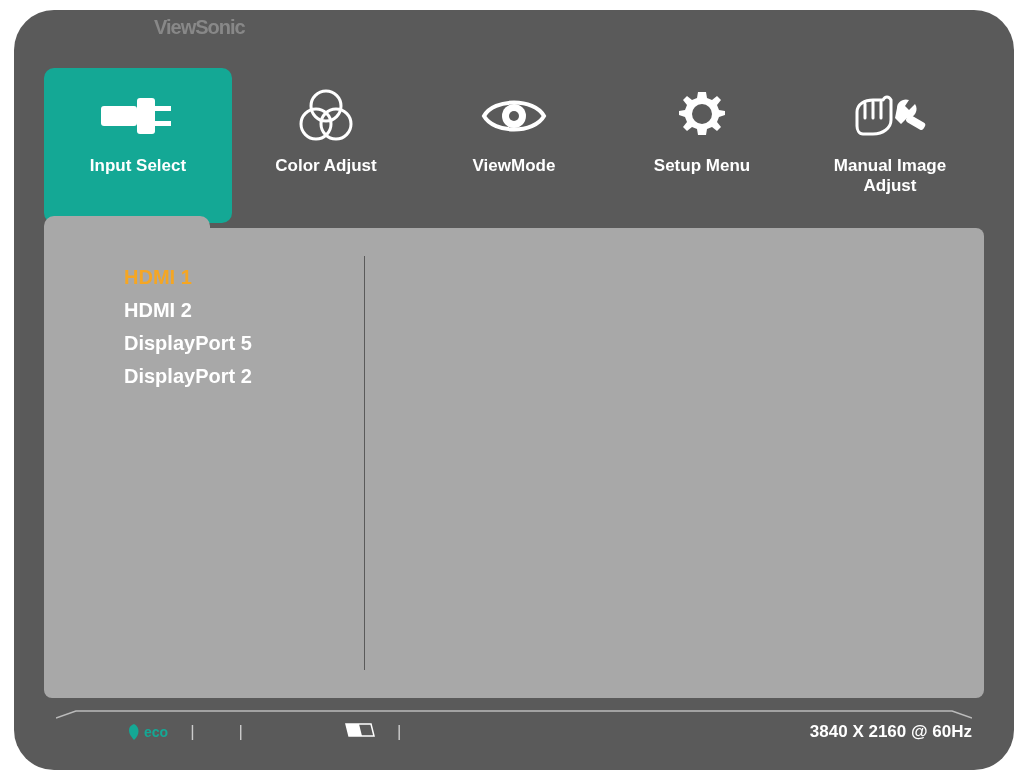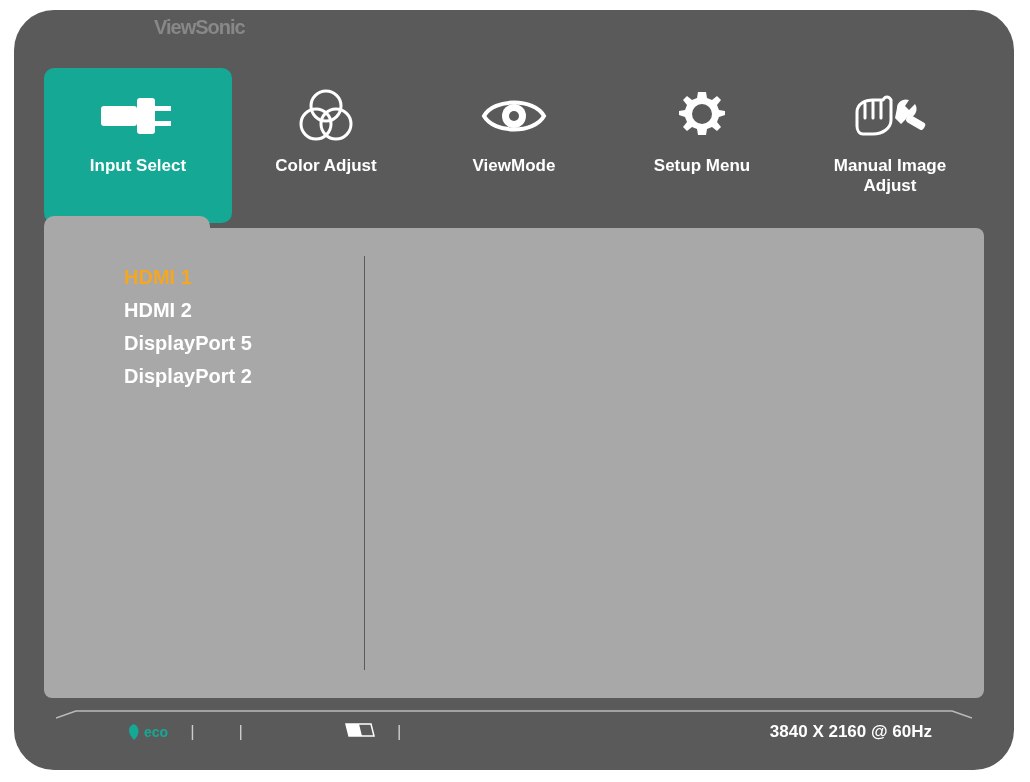--- a/index.html
+++ b/index.html
@@ -202,21 +202,20 @@
     width: 55%;
     background: var(--teal);
   }
 
   .contrast-icon {
     margin-left: 80px;
   }
 
   .resolution {
     margin-left: auto;
-    margin-right: 40px;
   }
 </style>
 </head>
 <body>
 
 <div class="osd">
 
   <div class="logo">
     <span>ViewSonic</span>
   </div>

